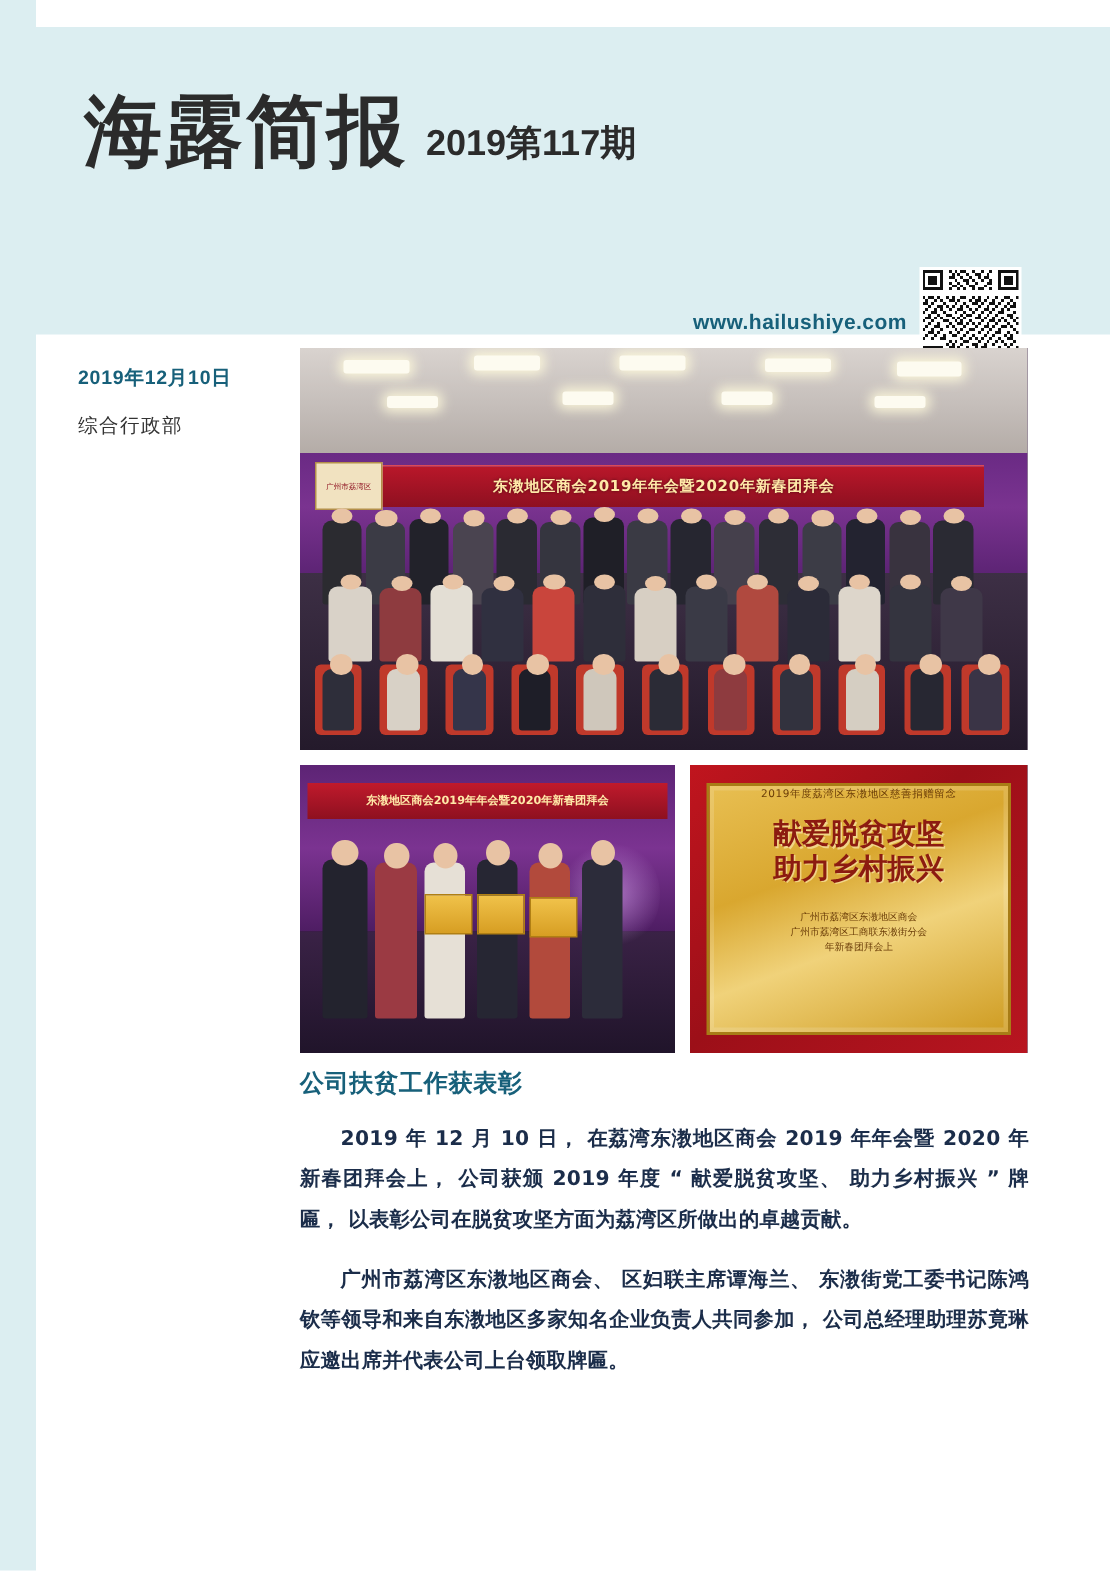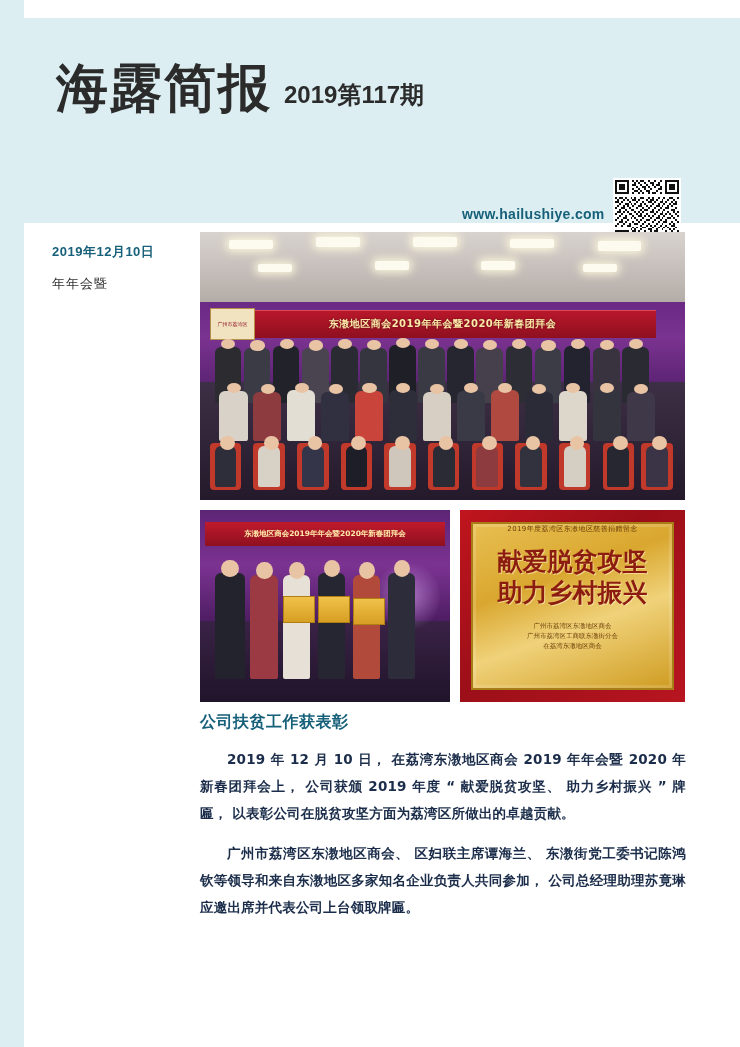--- a/index.html
+++ b/index.html
@@ -208,21 +208,21 @@
     background: linear-gradient(160deg,#e8bf52 0%, #d9a72f 35%, #f0d27a 60%, #cf9c22 100%);
     border: 2px solid #a87c16;
     box-shadow: inset 0 0 0 3px rgba(255,255,255,0.15);
     display:flex; flex-direction:column; align-items:center; justify-content:flex-start;
     box-sizing:border-box;
   }
   .plaque-top {
     font-family:"DejaVu Sans",sans-serif; font-size:7px; color:#6b3d08; letter-spacing:0.4px;
   }
   .plaque-main {
-    font-family:Liberation Sans, sans-serif; font-weight:bold; font-size:25px; color:#8c1b10;
+    font-family:Liberation Mono, monospace; font-weight:bold; font-size:19px; color:#8c1b10;
     margin-top: 12px; line-height: 1.25; text-align:center;
     text-shadow: 1px 1px 0 rgba(255,240,190,0.6);
   }
   .plaque-foot {
     margin-top: 14px; font-family:"DejaVu Sans",sans-serif; font-size:6.5px; color:#6b3d08;
     line-height:1.5; text-align:center;
   }
 
   
   .article {
@@ -539,21 +539,21 @@
           <rect x="20" y="32" width="1" height="1"></rect>
           <rect x="23" y="32" width="1" height="1"></rect>
           <rect x="26" y="32" width="2" height="1"></rect>
           <rect x="30" y="32" width="1" height="1"></rect>
       </g>
     </svg>
   </div>
 
   <div class="meta">
     <div class="meta-date">2019年12月10日</div>
-    <div class="meta-dept">年年会暨</div>
+    <div class="meta-dept">综合行政部</div>
   </div>
 
   <div class="photo" id="photo-main">
     <div class="hall-ceiling"></div>
     <div class="ceil-light" style="left:6%;top:3%;width:9%;height:3.5%"></div>
     <div class="ceil-light" style="left:24%;top:2%;width:9%;height:3.5%"></div>
     <div class="ceil-light" style="left:44%;top:2%;width:9%;height:3.5%"></div>
     <div class="ceil-light" style="left:64%;top:2.5%;width:9%;height:3.5%"></div>
     <div class="ceil-light" style="left:82%;top:3.5%;width:9%;height:3.5%"></div>
     <div class="ceil-light" style="left:12%;top:12%;width:7%;height:3%"></div>
@@ -696,21 +696,21 @@
     <div class="plaque-bg"></div>
     <div class="plaque-inner">
       <div class="plaque-top">2019年度荔湾区东漖地区慈善捐赠留念</div>
       <div class="plaque-main">
         <div>献爱脱贫攻坚</div>
         <div>助力乡村振兴</div>
       </div>
       <div class="plaque-foot">
         <div>广州市荔湾区东漖地区商会</div>
         <div>广州市荔湾区工商联东漖街分会</div>
-        <div>在荔湾东漖地区商会</div>
+        <div>年新春团拜会上</div>
       </div>
     </div>
   </div>
 
   <div class="article">
     <div class="article-title">公司扶贫工作获表彰</div>
     <p>2019 年 12 月 10 日， 在荔湾东漖地区商会 2019 年年会暨 2020 年新春团拜会上， 公司获颁 2019 年度 “ 献爱脱贫攻坚、 助力乡村振兴 ” 牌匾， 以表彰公司在脱贫攻坚方面为荔湾区所做出的卓越贡献。</p>
     <p>广州市荔湾区东漖地区商会、 区妇联主席谭海兰、 东漖街党工委书记陈鸿钦等领导和来自东漖地区多家知名企业负责人共同参加， 公司总经理助理苏竟琳应邀出席并代表公司上台领取牌匾。</p>
   </div>
 

